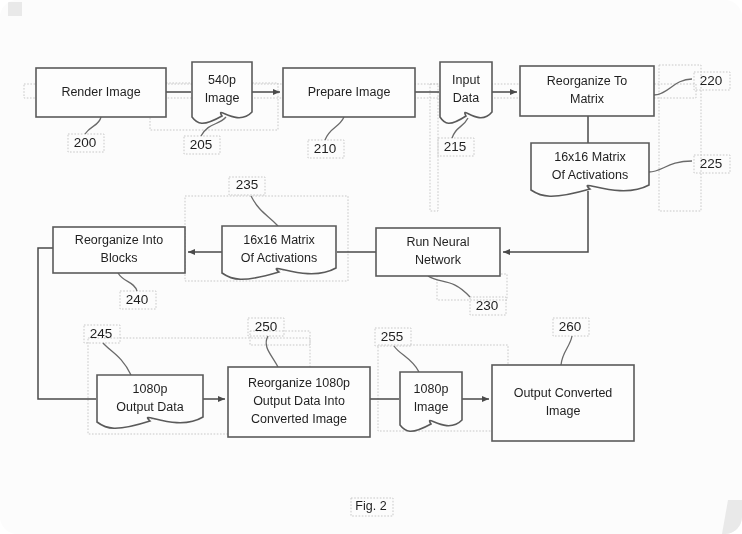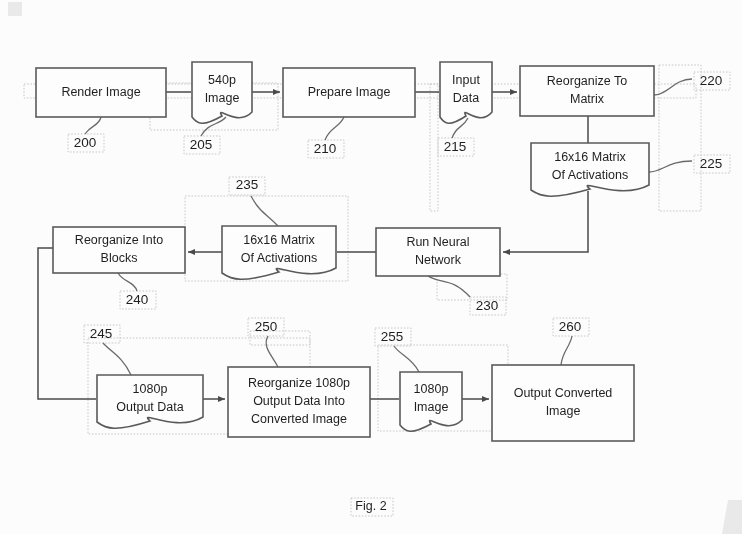--- a/index.html
+++ b/index.html
@@ -8,20 +8,21 @@
     padding: 0;
     background: #ffffff;
   }
   #page {
     position: relative;
     width: 742px;
     height: 534px;
     background: #fcfcfc;
     overflow: hidden;
     font-family: "Liberation Sans", sans-serif;
+    border-radius: 17px;
   }
   #diagram-svg {
     position: absolute;
     left: 0;
     top: 0;
     width: 742px;
     height: 534px;
   }
   .node-box {
     fill: #fdfdfd;

